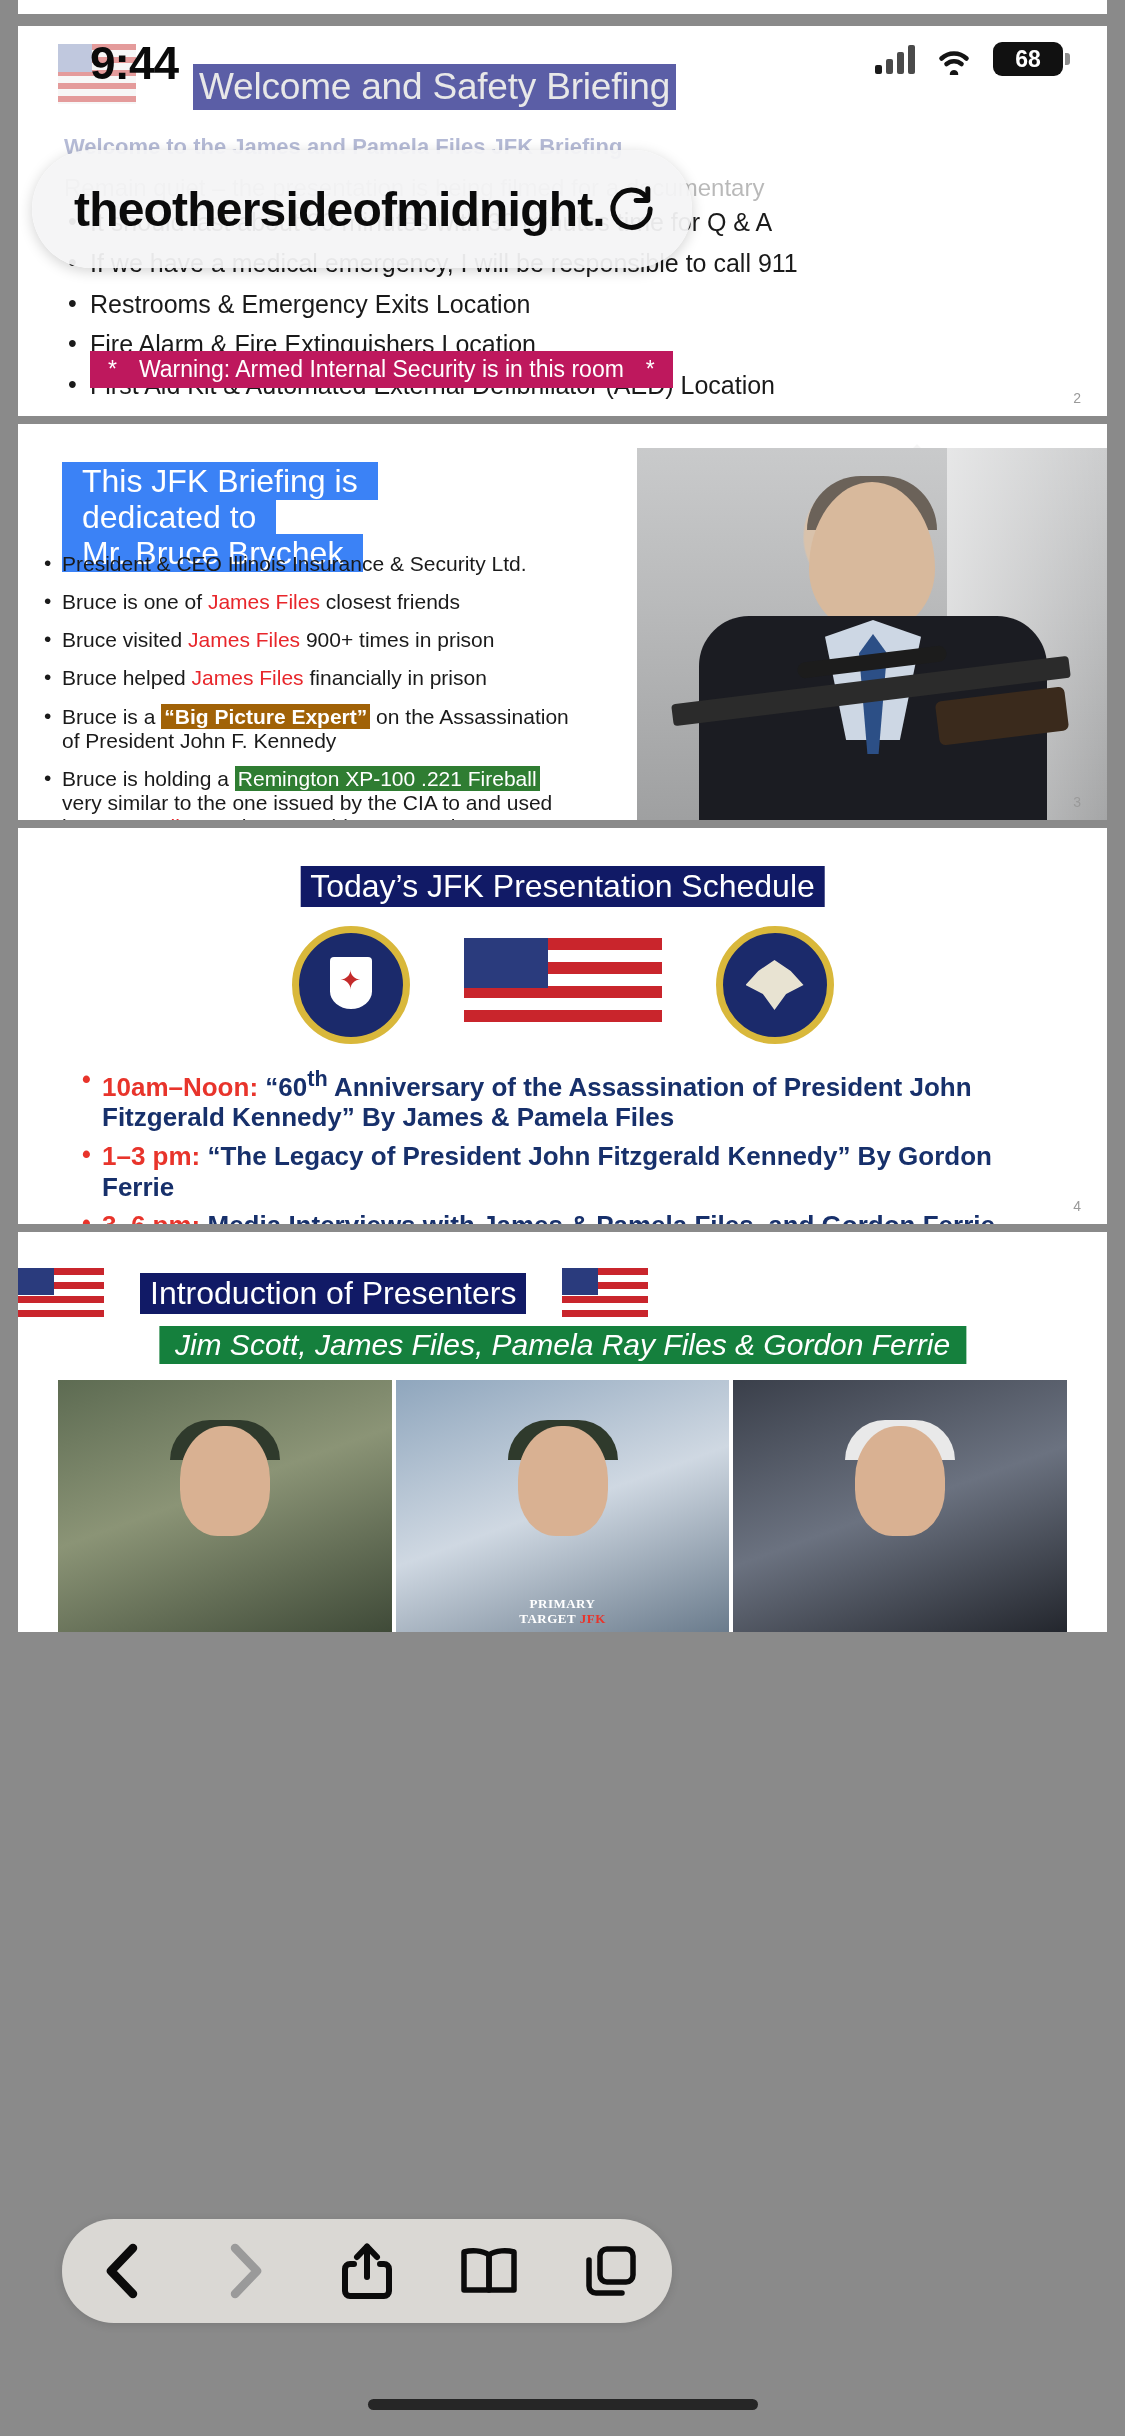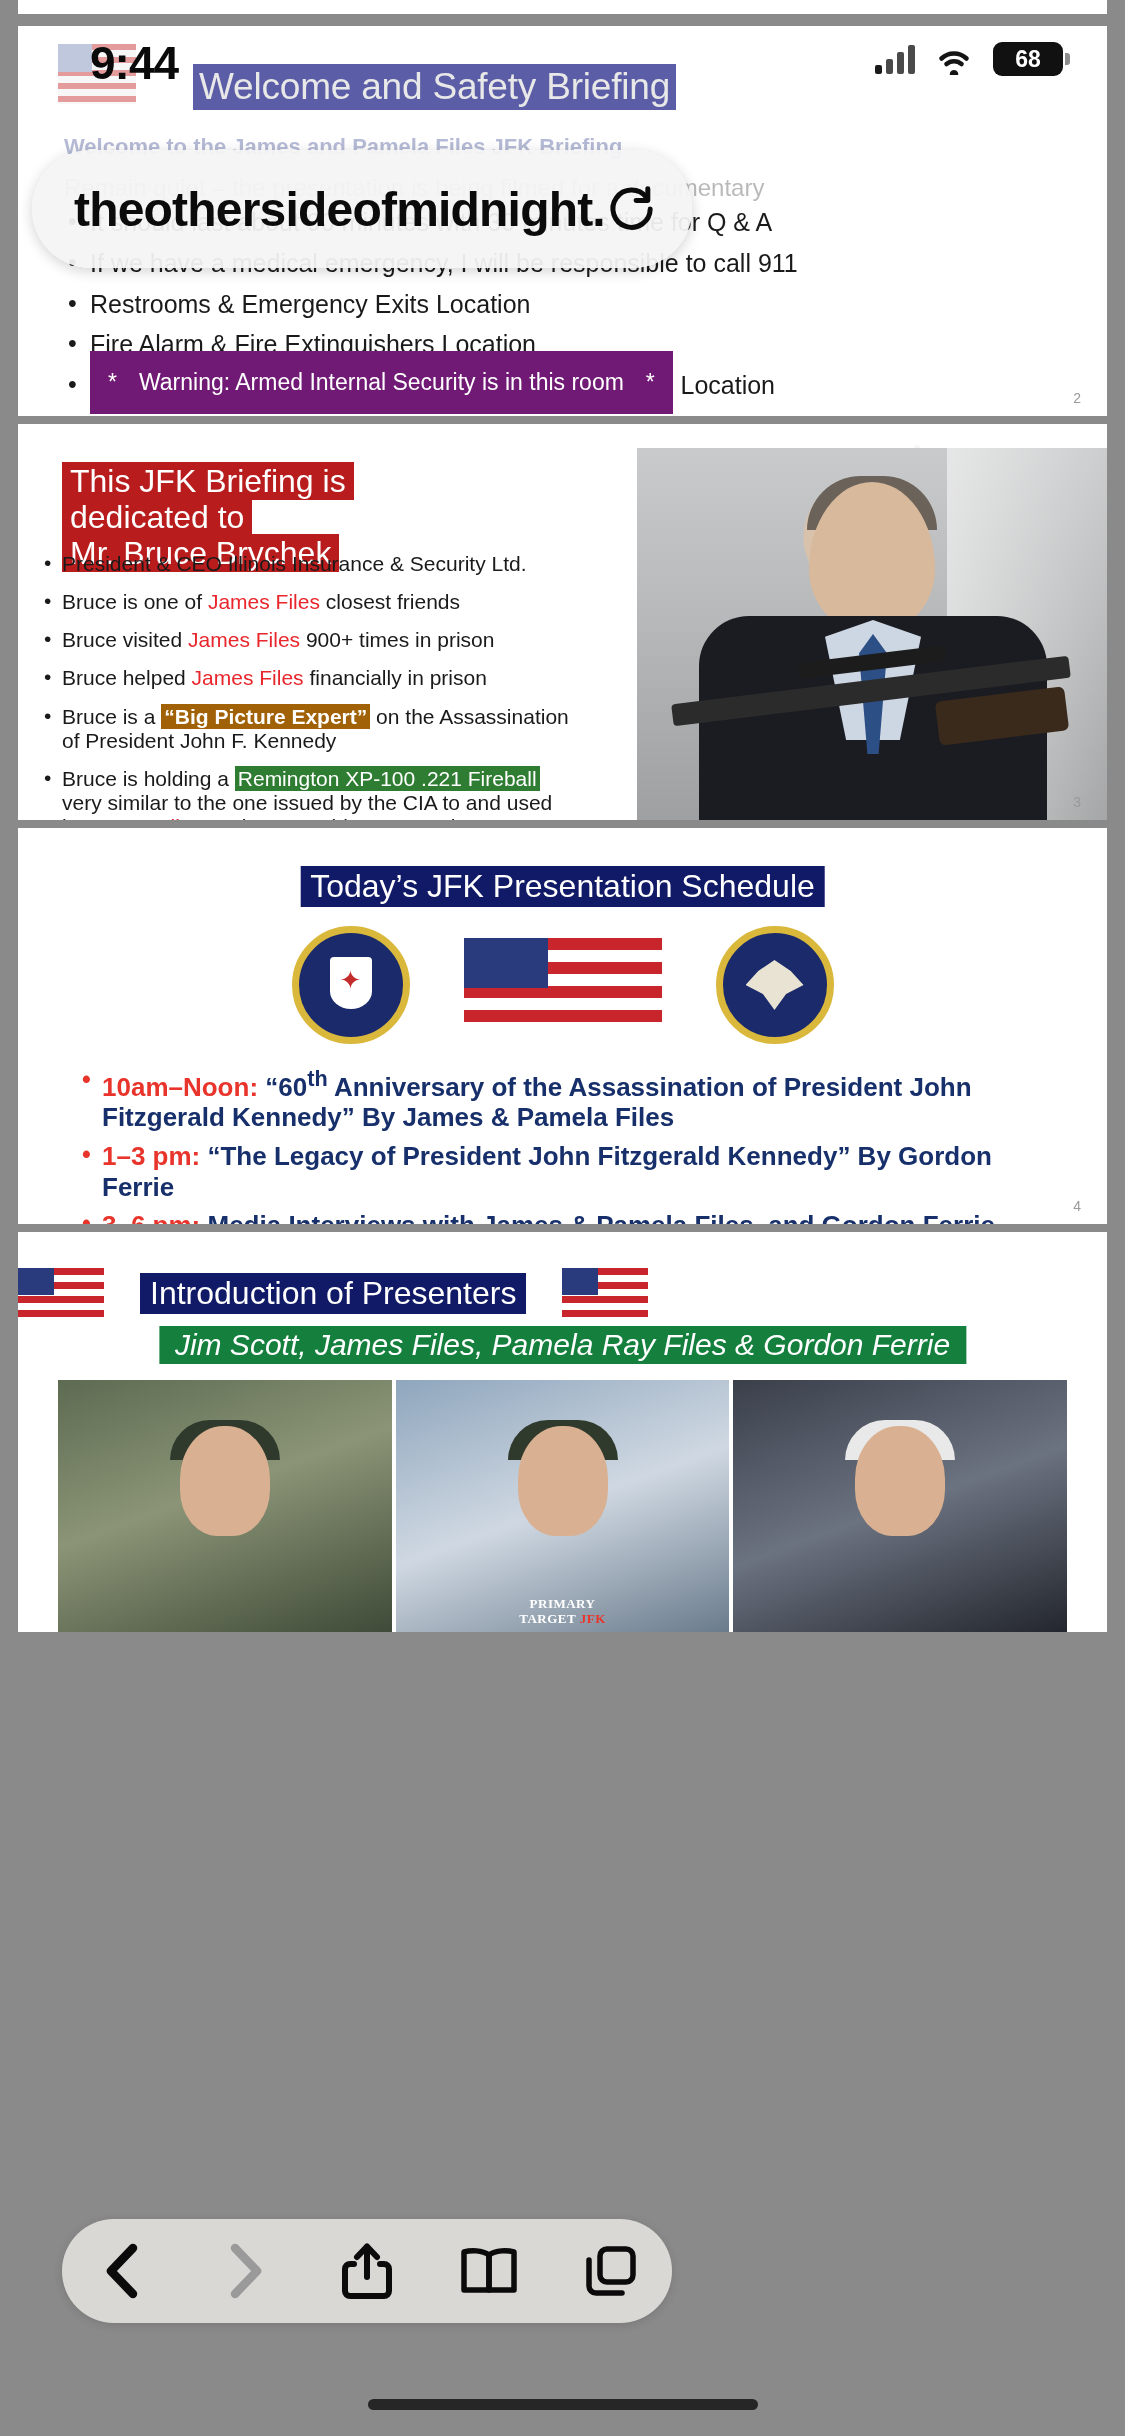--- a/index.html
+++ b/index.html
@@ -56,40 +56,40 @@
     padding-left:26px; margin-bottom:12px;
     font-size:25px; color:#1a1a1a; line-height:1.15;
   }
   .bullets li:before {
     content:"\2022"; position:absolute; left:4px; top:-1px;
     font-size:25px; color:#1a1a1a;
   }
   #s2bullets { top:182px; }
   .warn-banner {
     position:absolute; left:72px; top:325px;
-    background:#701a75; color:#ffffff;
-    font-size:23px; padding:18px 14px;
+    background:#be185d; color:#ffffff;
+    font-size:23px; padding:5px 14px;
     white-space:nowrap;
   }
   .warn-banner .star { padding:0 22px 0 4px; }
   .warn-banner .star2 { padding:0 4px 0 22px; }
   .pagenum {
     position:absolute; right:26px; bottom:10px;
     font-size:14px; color:#9a9a9a;
   }
 
   
   #slide3 { top:424px; height:396px; }
   #slide3 .ded-title {
     position:absolute; left:44px; top:40px;
     font-size:32px; line-height:1.12; color:#ffffff;
     width:340px;
   }
   #slide3 .ded-title span {
-    background:#b91c1c; padding:1px 8px;
+    background:#3b82f6; padding:1px 20px;
     box-decoration-break:clone; -webkit-box-decoration-break:clone;
   }
   #s3bullets { top:128px; width:540px; left:22px; }
   #s3bullets li { font-size:21px; margin-bottom:14px; padding-left:22px; }
   #s3bullets li:before { font-size:21px; }
   .jf { color:#e8262b; }
   .hl-red { background:#a16207; color:#fff; font-weight:bold; padding:1px 3px; }
   .hl-green { background:#2f7d32; color:#fff; padding:1px 3px;
               box-decoration-break:clone; -webkit-box-decoration-break:clone; }
   

